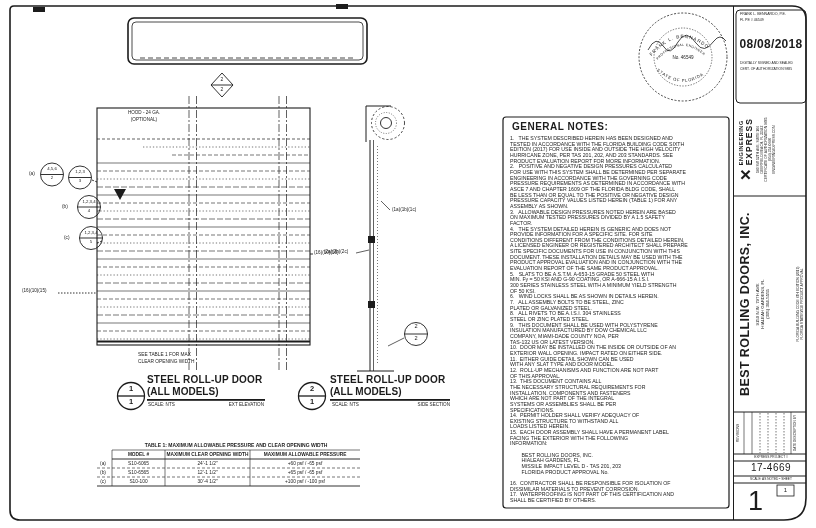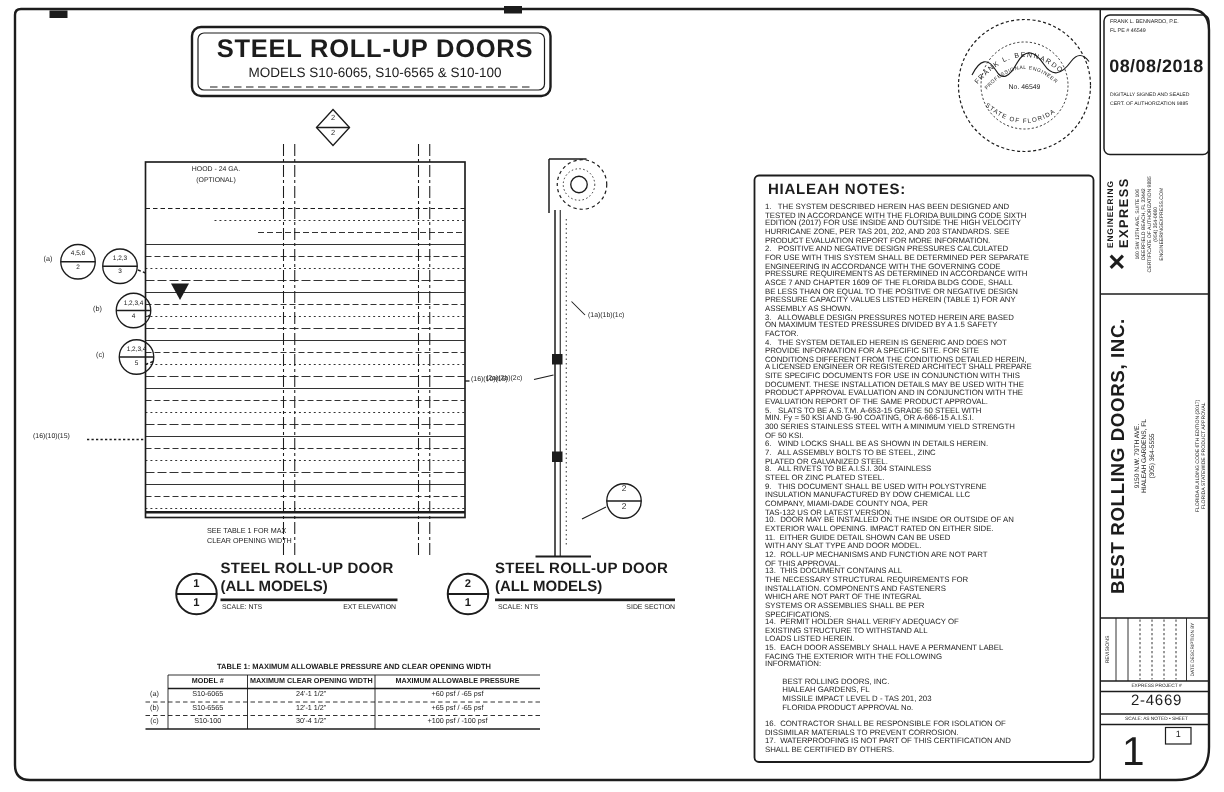--- a/index.html
+++ b/index.html
@@ -169,22 +169,20 @@
     </g>
 
     <g fill="#1c1c1c" font-family="Liberation Sans, sans-serif">
       <text font-size="4.6" letter-spacing="1"><textPath href="#sealTop" startOffset="8%">FRANK L. BENNARDO</textPath></text>
       <text font-size="3.4" letter-spacing="0.4"><textPath href="#sealInner" startOffset="4%">PROFESSIONAL ENGINEER</textPath></text>
       <text font-size="4.2" letter-spacing="0.8"><textPath href="#sealBot" startOffset="12%">STATE OF FLORIDA</textPath></text>
       <text x="683" y="59" font-size="4.6" text-anchor="middle">No. 46549</text>
     </g>
   </svg>
 
-  <div class="t c b" style="left:136px;top:24px;width:228px;font-size:17px;letter-spacing:0.5px;">STEEL ROLL-UP DOORS</div>
-  <div class="t c" style="left:136px;top:44px;width:228px;font-size:9px;">MODELS S10-6065, S10-6565 &amp; S10-100</div>
 
   <div class="t c" style="left:108px;top:111px;width:72px;font-size:4.6px;">HOOD - 24 GA.</div>
   <div class="t c" style="left:108px;top:117.5px;width:72px;font-size:4.6px;">(OPTIONAL)</div>
 
   <div class="t" style="left:29px;top:171px;font-size:4.8px;">(a)</div>
   <div class="t c" style="left:41px;top:167px;width:22px;font-size:4.3px;">4,5,6</div>
   <div class="t c" style="left:41px;top:176px;width:22px;font-size:4.3px;">2</div>
   <div class="t c" style="left:69px;top:170px;width:22px;font-size:4.3px;">1,2,3</div>
   <div class="t c" style="left:69px;top:179px;width:22px;font-size:4.3px;">3</div>
 
@@ -237,21 +235,21 @@
   <div class="t c" style="left:95px;top:470px;width:16px;font-size:4.8px;">(b)</div>
   <div class="t c" style="left:112px;top:470px;width:53px;font-size:4.8px;">S10-6565</div>
   <div class="t c" style="left:165px;top:470px;width:85px;font-size:4.8px;">12'-1 1/2"</div>
   <div class="t c" style="left:250px;top:470px;width:110px;font-size:4.8px;">+65 psf / -65 psf</div>
 
   <div class="t c" style="left:95px;top:479px;width:16px;font-size:4.8px;">(c)</div>
   <div class="t c" style="left:112px;top:479px;width:53px;font-size:4.8px;">S10-100</div>
   <div class="t c" style="left:165px;top:479px;width:85px;font-size:4.8px;">30'-4 1/2"</div>
   <div class="t c" style="left:250px;top:479px;width:110px;font-size:4.8px;">+100 psf / -100 psf</div>
 
-  <div class="t b" style="left:512px;top:122px;font-size:10px;letter-spacing:0.5px;">HIALEAH NOTES:</div>
+  <div class="t b" style="left:512px;top:122px;font-size:10px;letter-spacing:0.5px;">GENERAL NOTES:</div>
   <div class="t pre" style="left:510px;top:136px;width:215px;font-size:5.2px;line-height:5.65px;white-space:pre-wrap;">1.   THE SYSTEM DESCRIBED HEREIN HAS BEEN DESIGNED AND
 TESTED IN ACCORDANCE WITH THE FLORIDA BUILDING CODE SIXTH
 EDITION (2017) FOR USE INSIDE AND OUTSIDE THE HIGH VELOCITY
 HURRICANE ZONE, PER TAS 201, 202, AND 203 STANDARDS. SEE
 PRODUCT EVALUATION REPORT FOR MORE INFORMATION.
 2.   POSITIVE AND NEGATIVE DESIGN PRESSURES CALCULATED
 FOR USE WITH THIS SYSTEM SHALL BE DETERMINED PER SEPARATE
 ENGINEERING IN ACCORDANCE WITH THE GOVERNING CODE
 PRESSURE REQUIREMENTS AS DETERMINED IN ACCORDANCE WITH
 ASCE 7 AND CHAPTER 1609 OF THE FLORIDA BLDG CODE, SHALL
@@ -339,18 +337,18 @@
     <div class="c" style="font-size:4.4px;">(305) 364-5555</div>
     <div style="flex:1;"></div>
     <div class="c" style="font-size:3.4px;">FLORIDA BUILDING CODE 6TH EDITION (2017)</div>
     <div class="c" style="font-size:3.4px;margin-bottom:1px;">FLORIDA STATEWIDE PRODUCT APPROVAL</div>
   </div>
 
   <div class="rot c" style="left:736px;top:413px;width:40px;height:9px;font-size:3.4px;">REVISIONS</div>
   <div class="rot c" style="left:793px;top:413px;width:40px;height:12px;font-size:3.2px;">DATE      DESCRIPTION      BY</div>
 
   <div class="t c" style="left:736px;top:455.5px;width:70px;font-size:3.2px;">EXPRESS PROJECT #</div>
-  <div class="t c" style="left:736px;top:463px;width:70px;font-size:10px;letter-spacing:0.5px;">2-4669</div>
+  <div class="t c" style="left:736px;top:463px;width:70px;font-size:10px;letter-spacing:0.5px;">17-4669</div>
   <div class="t c" style="left:736px;top:477.5px;width:70px;font-size:3.2px;">SCALE: AS NOTED  •  SHEET</div>
   <div class="t" style="left:748px;top:487px;font-size:27px;font-weight:400;">1</div>
   <div class="t c" style="left:777px;top:486.5px;width:17px;font-size:6px;">1</div>
 
 </div>
 
 </body></html>

